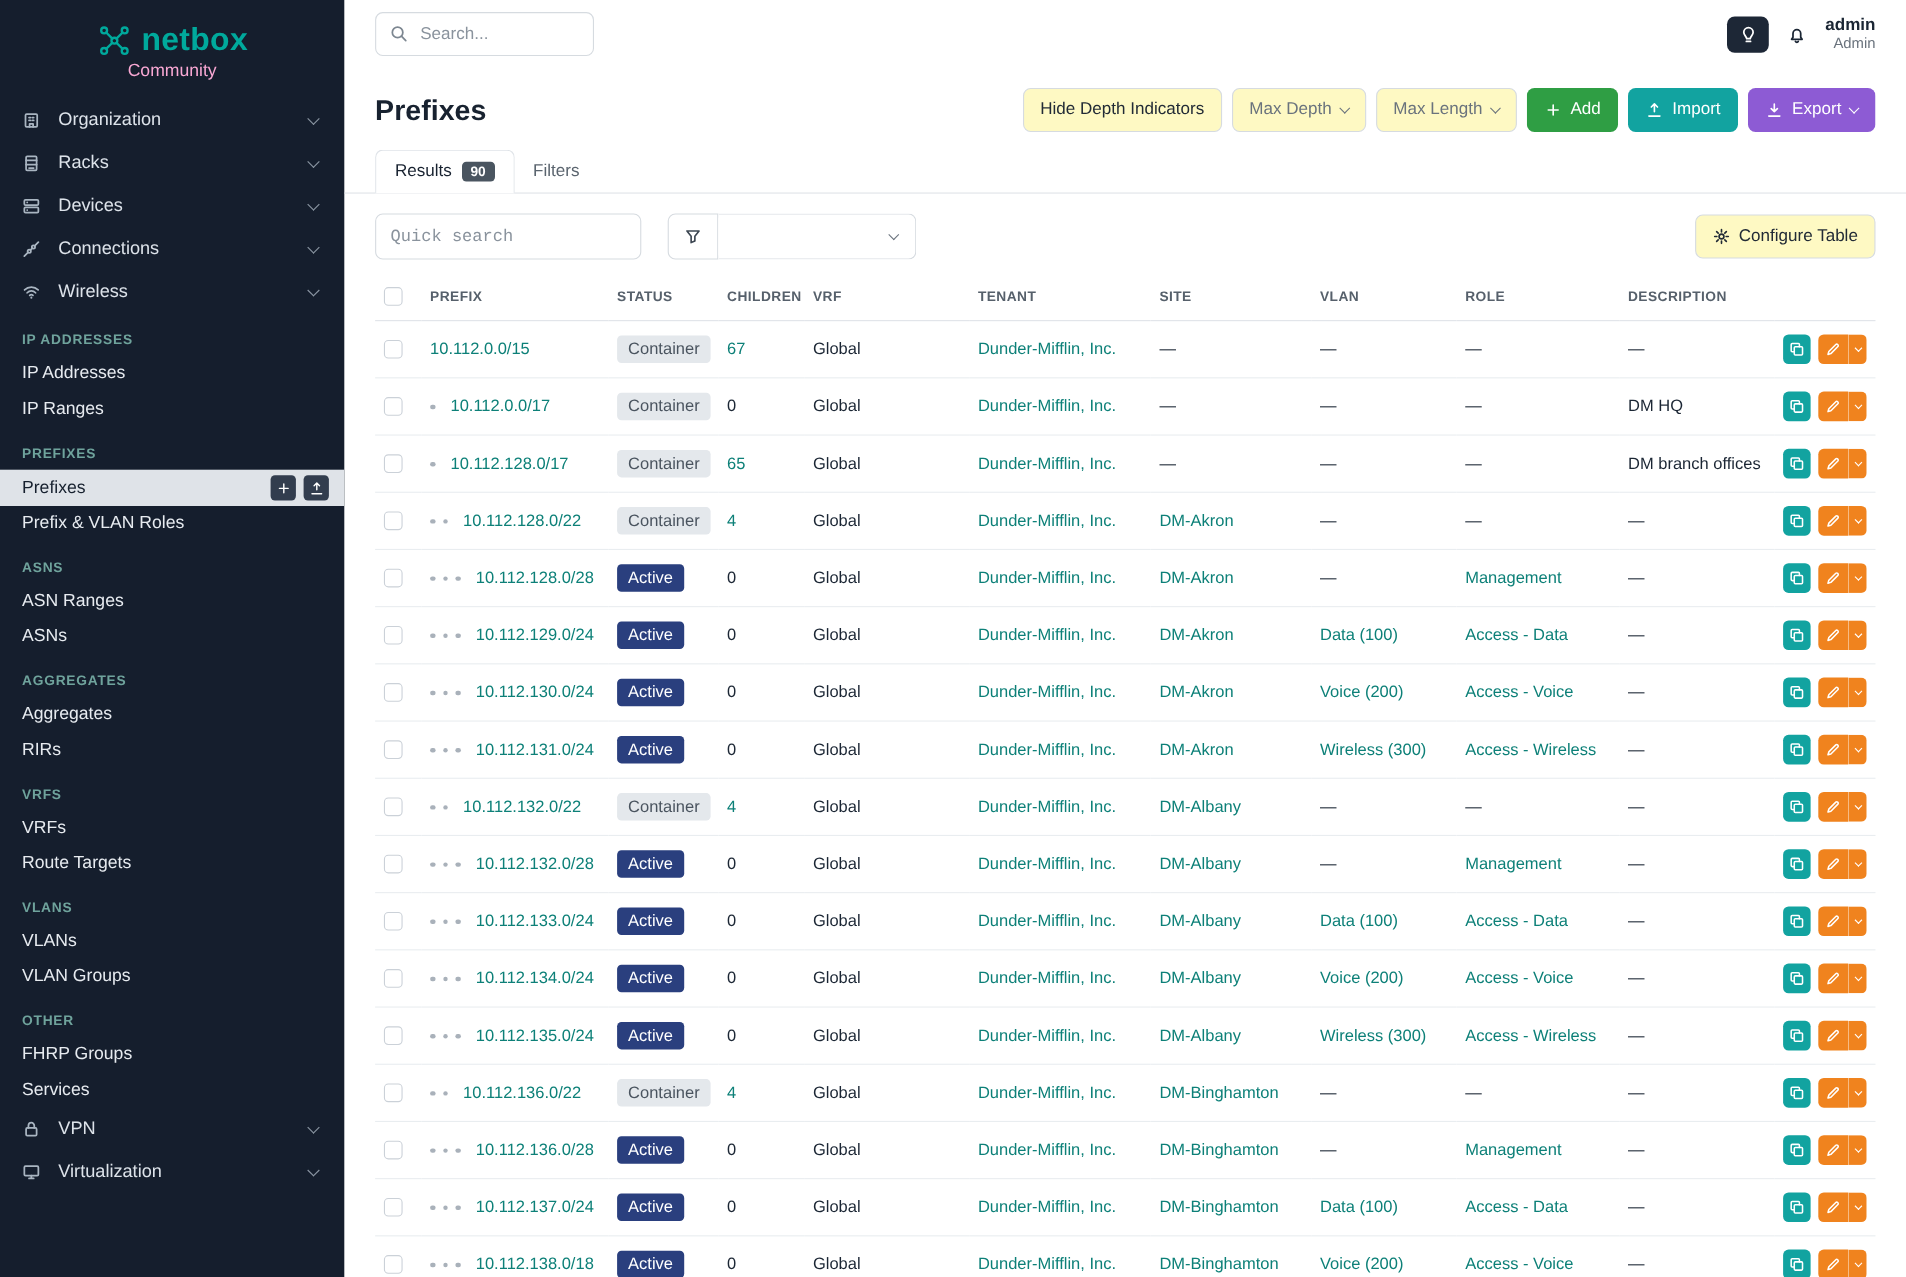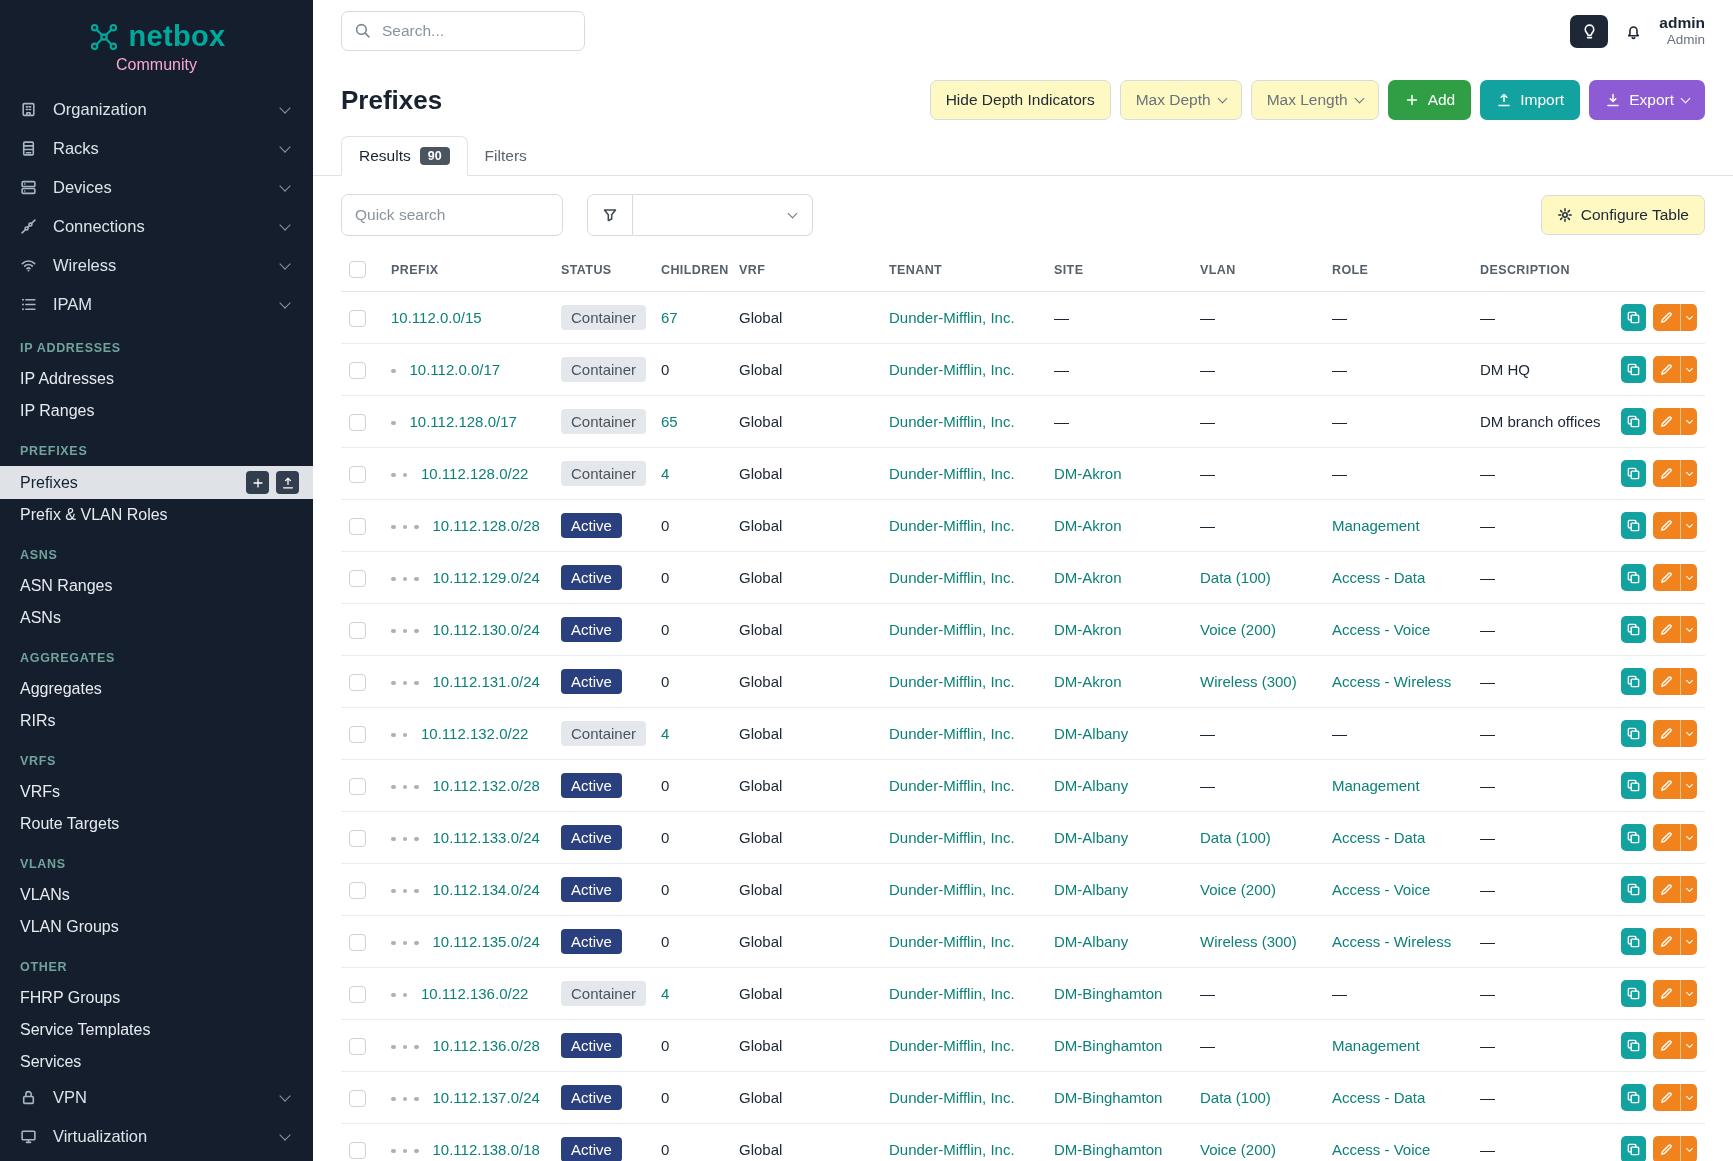--- a/index.html
+++ b/index.html
@@ -46,21 +46,21 @@
   .mini-btn {
     width: 23px; height: 23px; border-radius: 4px; background: #323d4e; color: #fff;
     display: flex; align-items: center; justify-content: center; margin-left: 7px; cursor: pointer;
   }
   .mini-btn svg { width: 14px; height: 14px; }
 
   
   .main { flex: 1; display: flex; flex-direction: column; height: 100%; overflow: hidden; }
 
   .topbar { height: 62px; min-height: 62px; display: flex; align-items: center; justify-content: space-between; padding: 0 28px; }
-  .search-wrap { position: relative; width: 244px; }
+  .search-wrap { position: relative; width: 199px; }
   .search-input {
     width: 100%; height: 40px; border: 1px solid #d6dbe0; border-radius: 7px;
     padding: 0 12px 0 40px; font-size: 15.5px; color: #1b2634; outline: none;
     font-family: "Liberation Sans", sans-serif;
   }
   .search-input::placeholder { color: #8a939d; }
   .search-icon { position: absolute; left: 13px; top: 11px; color: #7d8791; display: flex; }
   .topbar-right { display: flex; align-items: center; gap: 17px; }
   .bulb-btn { width: 38px; height: 33px; background: #1d2736; border: none; border-radius: 7px; color: #fff; display: flex; align-items: center; justify-content: center; cursor: pointer; }
   .bell { color: #1b2634; display: flex; cursor: pointer; }
@@ -93,23 +93,23 @@
   .tabs { display: flex; align-items: flex-end; padding: 0 28px; margin-top: 16px; border-bottom: 1px solid #dfe3e8; }
   .tab { padding: 10px 17px; font-size: 15.5px; color: #5a646e; display: flex; align-items: center; gap: 9px; cursor: pointer; }
   .tab.active {
     background: #fff; border: 1px solid #dfe3e8; border-bottom: 1px solid #fff;
     border-radius: 7px 7px 0 0; margin-bottom: -1px; color: #182230;
   }
   .tab-badge { background: #4a5560; color: #fff; font-size: 12.5px; padding: 2px 8px; border-radius: 4px; font-weight: bold; }
 
   .filter-row { display: flex; align-items: center; padding: 18px 28px 8px; }
   .quick-search {
-    width: 222px; height: 42px; border: 1px solid #d6dbe0; border-radius: 7px;
+    width: 242px; height: 42px; border: 1px solid #d6dbe0; border-radius: 7px;
     padding: 0 13px; font-size: 15.5px; outline: none; color: #1b2634;
-    font-family: Liberation Sans, sans-serif;
+    font-family: Liberation Mono, monospace;
   }
   .quick-search::placeholder { color: #8a939d; }
   .group { display: flex; margin-left: 24px; }
   .funnel-btn {
     width: 46px; height: 42px; border: 1px solid #d6dbe0; background: #fff;
     border-radius: 7px 0 0 7px; display: flex; align-items: center; justify-content: center;
     color: #3d4752; cursor: pointer;
   }
   .funnel-btn svg { width: 16px; height: 16px; }
   .empty-select {
@@ -225,32 +225,20 @@
     <span class="chev"></span>
   </div>
       <div class="nav-item">
     <span class="nav-ico">
           <svg width="17" height="17" viewBox="0 0 16 16" fill="none" stroke="currentColor" stroke-width="1.5" stroke-linecap="round" stroke-linejoin="round">
             <path d="M2.2 6.2a8.2 8.2 0 0 1 11.6 0M4.4 8.6a5 5 0 0 1 7.2 0M6.6 10.9a2 2 0 0 1 2.8 0"></path>
             <circle cx="8" cy="12.8" r="0.9" fill="currentColor" stroke="none"></circle>
           </svg>
         </span>
     <span class="nav-label">Wireless</span>
-    <span class="chev"></span>
-  </div>
-      <div class="nav-item">
-    <span class="nav-ico">
-          <svg width="17" height="17" viewBox="0 0 16 16" fill="none" stroke="currentColor" stroke-width="1.5" stroke-linecap="round" stroke-linejoin="round">
-            <path d="M5.5 3.5H14M5.5 8H14M5.5 12.5H14"></path>
-            <circle cx="2.8" cy="3.5" r="0.9" fill="currentColor" stroke="none"></circle>
-            <circle cx="2.8" cy="8" r="0.9" fill="currentColor" stroke="none"></circle>
-            <circle cx="2.8" cy="12.5" r="0.9" fill="currentColor" stroke="none"></circle>
-          </svg>
-        </span>
-    <span class="nav-label">IPAM</span>
     <span class="chev"></span>
   </div>
     </nav>
   <div>
       <div class="section">
     <div class="section-header">IP ADDRESSES</div>
         <div class="sub-item">
         <span>IP Addresses</span>
       </div>
         <div class="sub-item">
@@ -311,23 +299,20 @@
         <span>VLANs</span>
       </div>
         <div class="sub-item">
         <span>VLAN Groups</span>
       </div>
       </div>
       <div class="section">
     <div class="section-header">OTHER</div>
         <div class="sub-item">
         <span>FHRP Groups</span>
-      </div>
-        <div class="sub-item">
-        <span>Service Templates</span>
       </div>
         <div class="sub-item">
         <span>Services</span>
       </div>
       </div>
     </div>
   <nav>
       <div class="nav-item">
     <span class="nav-ico">
           <svg width="17" height="17" viewBox="0 0 16 16" fill="none" stroke="currentColor" stroke-width="1.5" stroke-linecap="round" stroke-linejoin="round">

